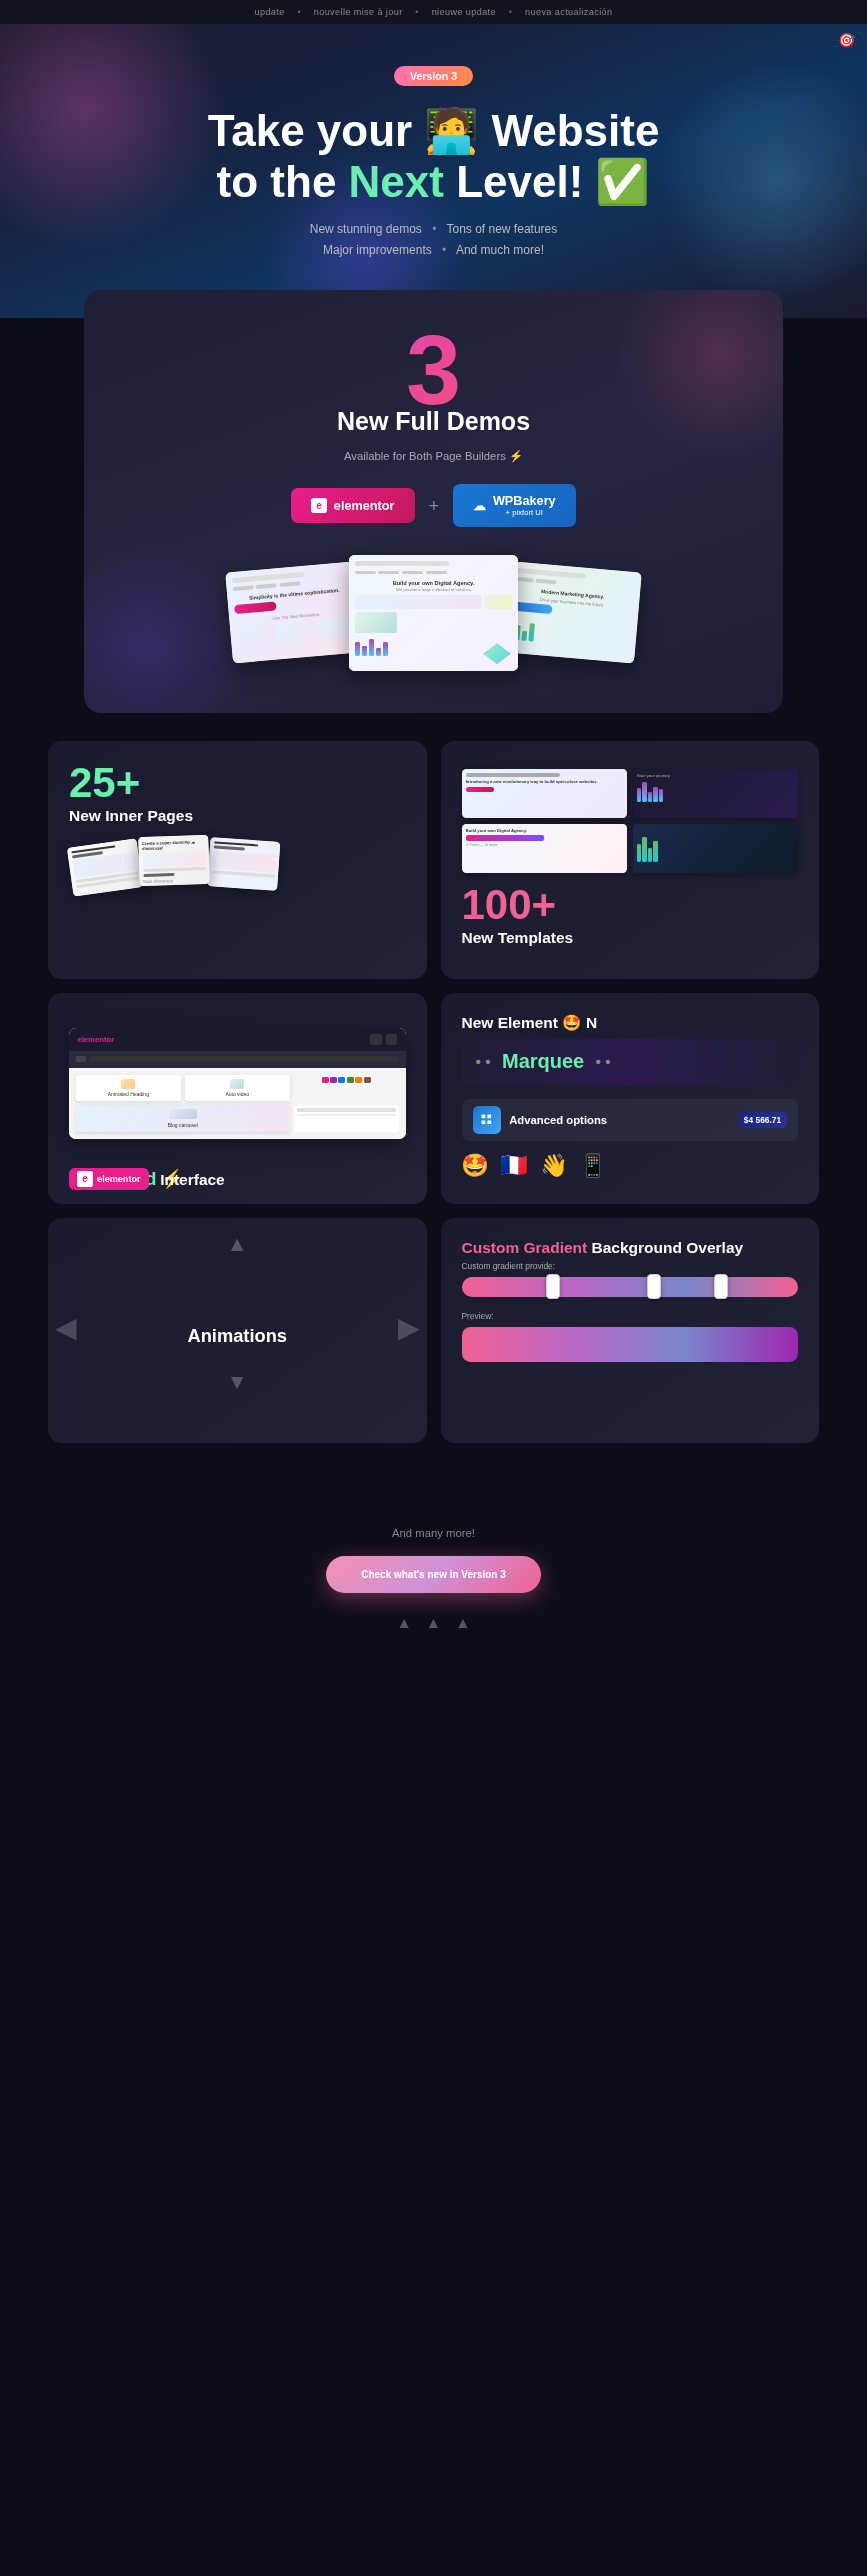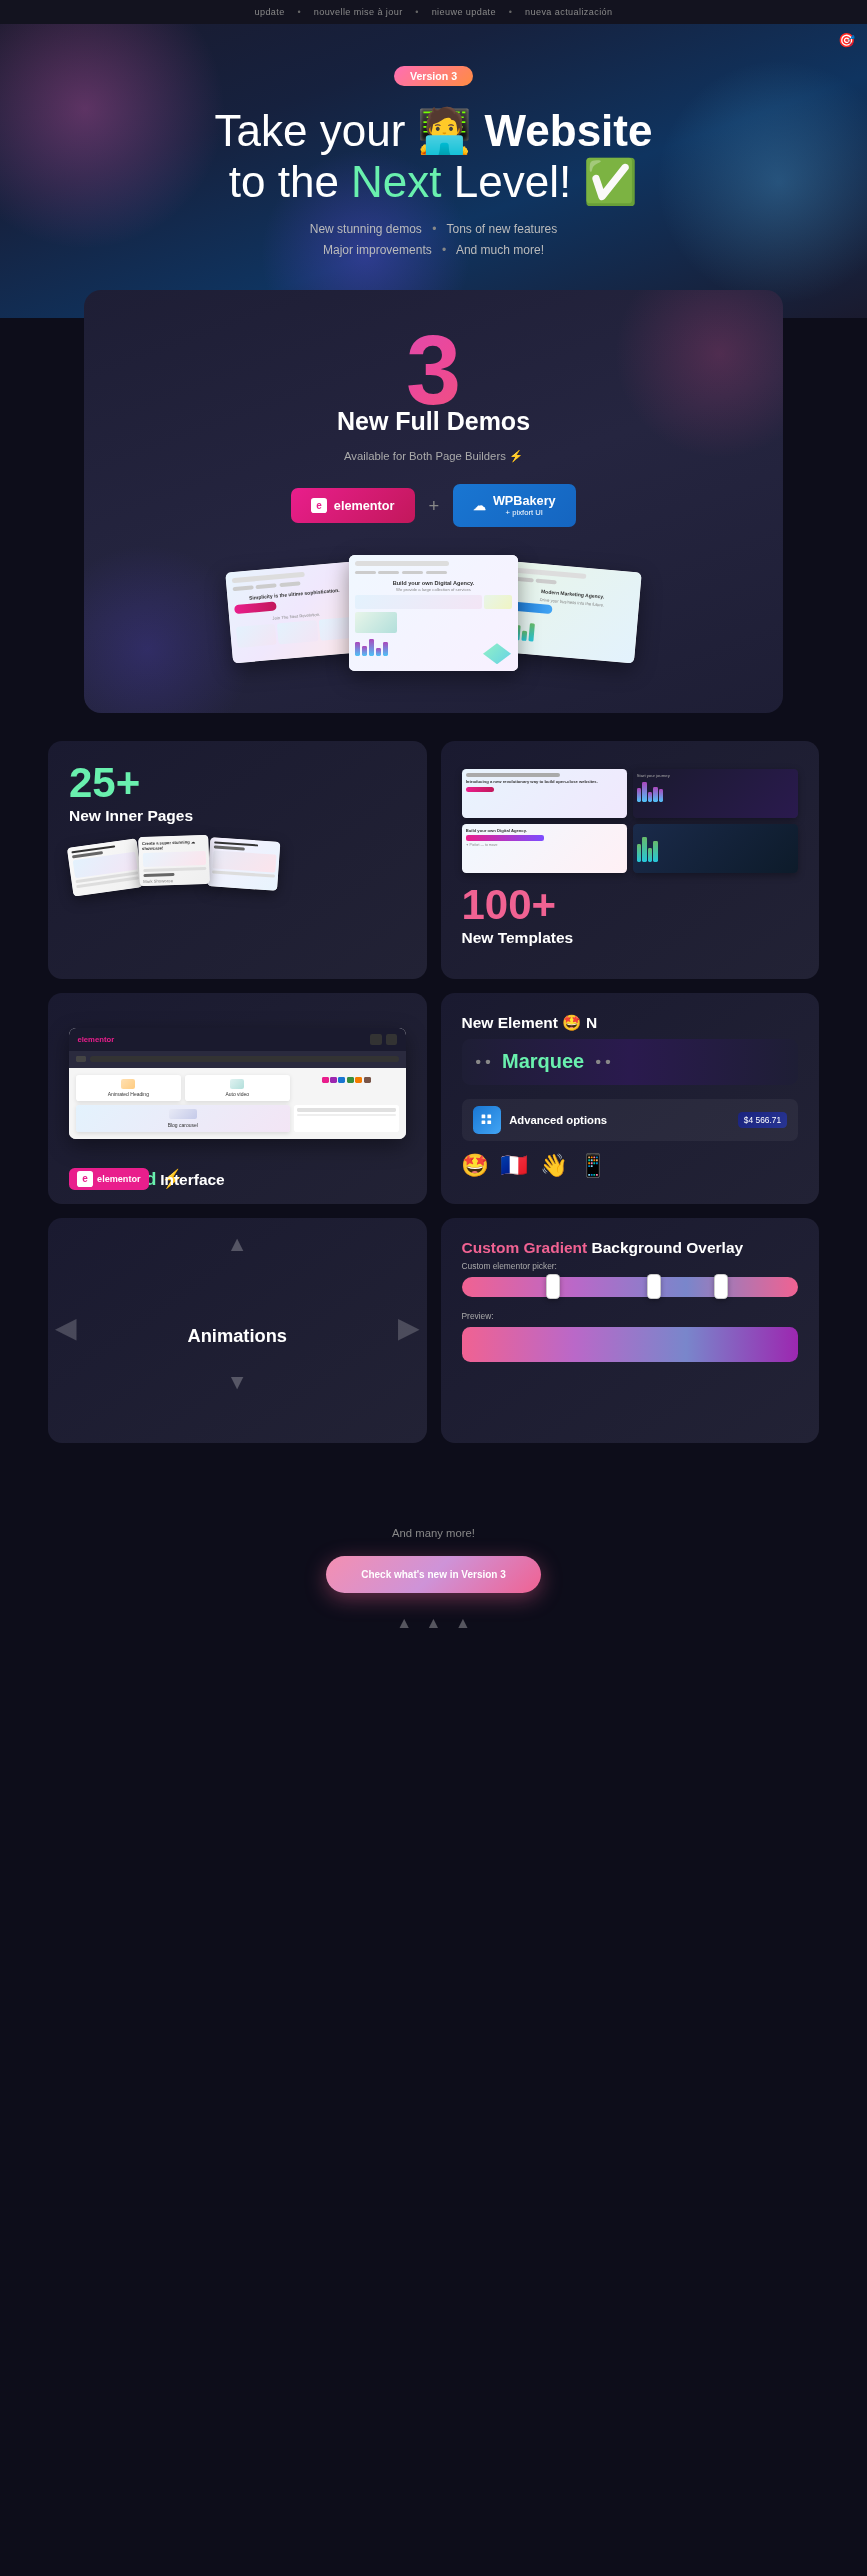--- a/index.html
+++ b/index.html
@@ -62,21 +62,21 @@
       font-weight: 700;
       font-size: 10.6px;
       padding: 4.2px 15.5px;
       border-radius: 14px;
       margin-bottom: 20px;
       position: relative;
       z-index: 2;
     }
     .hero h1 {
       font-size: 44px;
-      font-weight: 400;
+      font-weight: 700;
       line-height: 1.15;
       position: relative;
       z-index: 2;
       margin-bottom: 11.3px;
     }
     .hero h1 .highlight-green { color: #69f0ae; }
     .hero-sub {
       font-size: 12px;
       color: #bbb;
       position: relative;
@@ -428,21 +428,21 @@
       align-items: center;
       justify-content: center;
       font-size: 10px;
     }
     .advanced-label { font-size: 11.3px; font-weight: 600; color: #fff; }
     .price-badge {
       background: linear-gradient(135deg, #1a237e, #283593);
       border-radius: 4.2px;
       padding: 2.8px 5.6px;
       font-size: 8.4px;
-      font-weight: 400;
+      font-weight: 700;
       color: #fff;
       margin-left: auto;
       text-align: right;
     }
 
     .emojis-row {
       display: flex;
       gap: 11.3px;
       font-size: 22.5px;
       margin-top: 7px;
@@ -897,21 +897,21 @@
         <span class="arrow">▼</span>
       </div>
       <div class="threed-label">Animations</div>
     </div>
 
     <div class="gradient-section">
       <div class="gradient-title">
         <span class="gradient-highlight">Custom Gradient</span>
         <span> Background Overlay</span>
       </div>
-      <div class="gradient-picker-label">Custom elementor picker:</div>
+      <div class="gradient-picker-label">Custom gradient provide:</div>
       <div class="gradient-picker">
         <div class="gradient-picker-handle"></div>
         <div class="gradient-picker-handle"></div>
         <div class="gradient-picker-handle"></div>
       </div>
       <div class="gradient-preview-label">Preview:</div>
       <div class="gradient-preview"></div>
     </div>
   </div>
 

